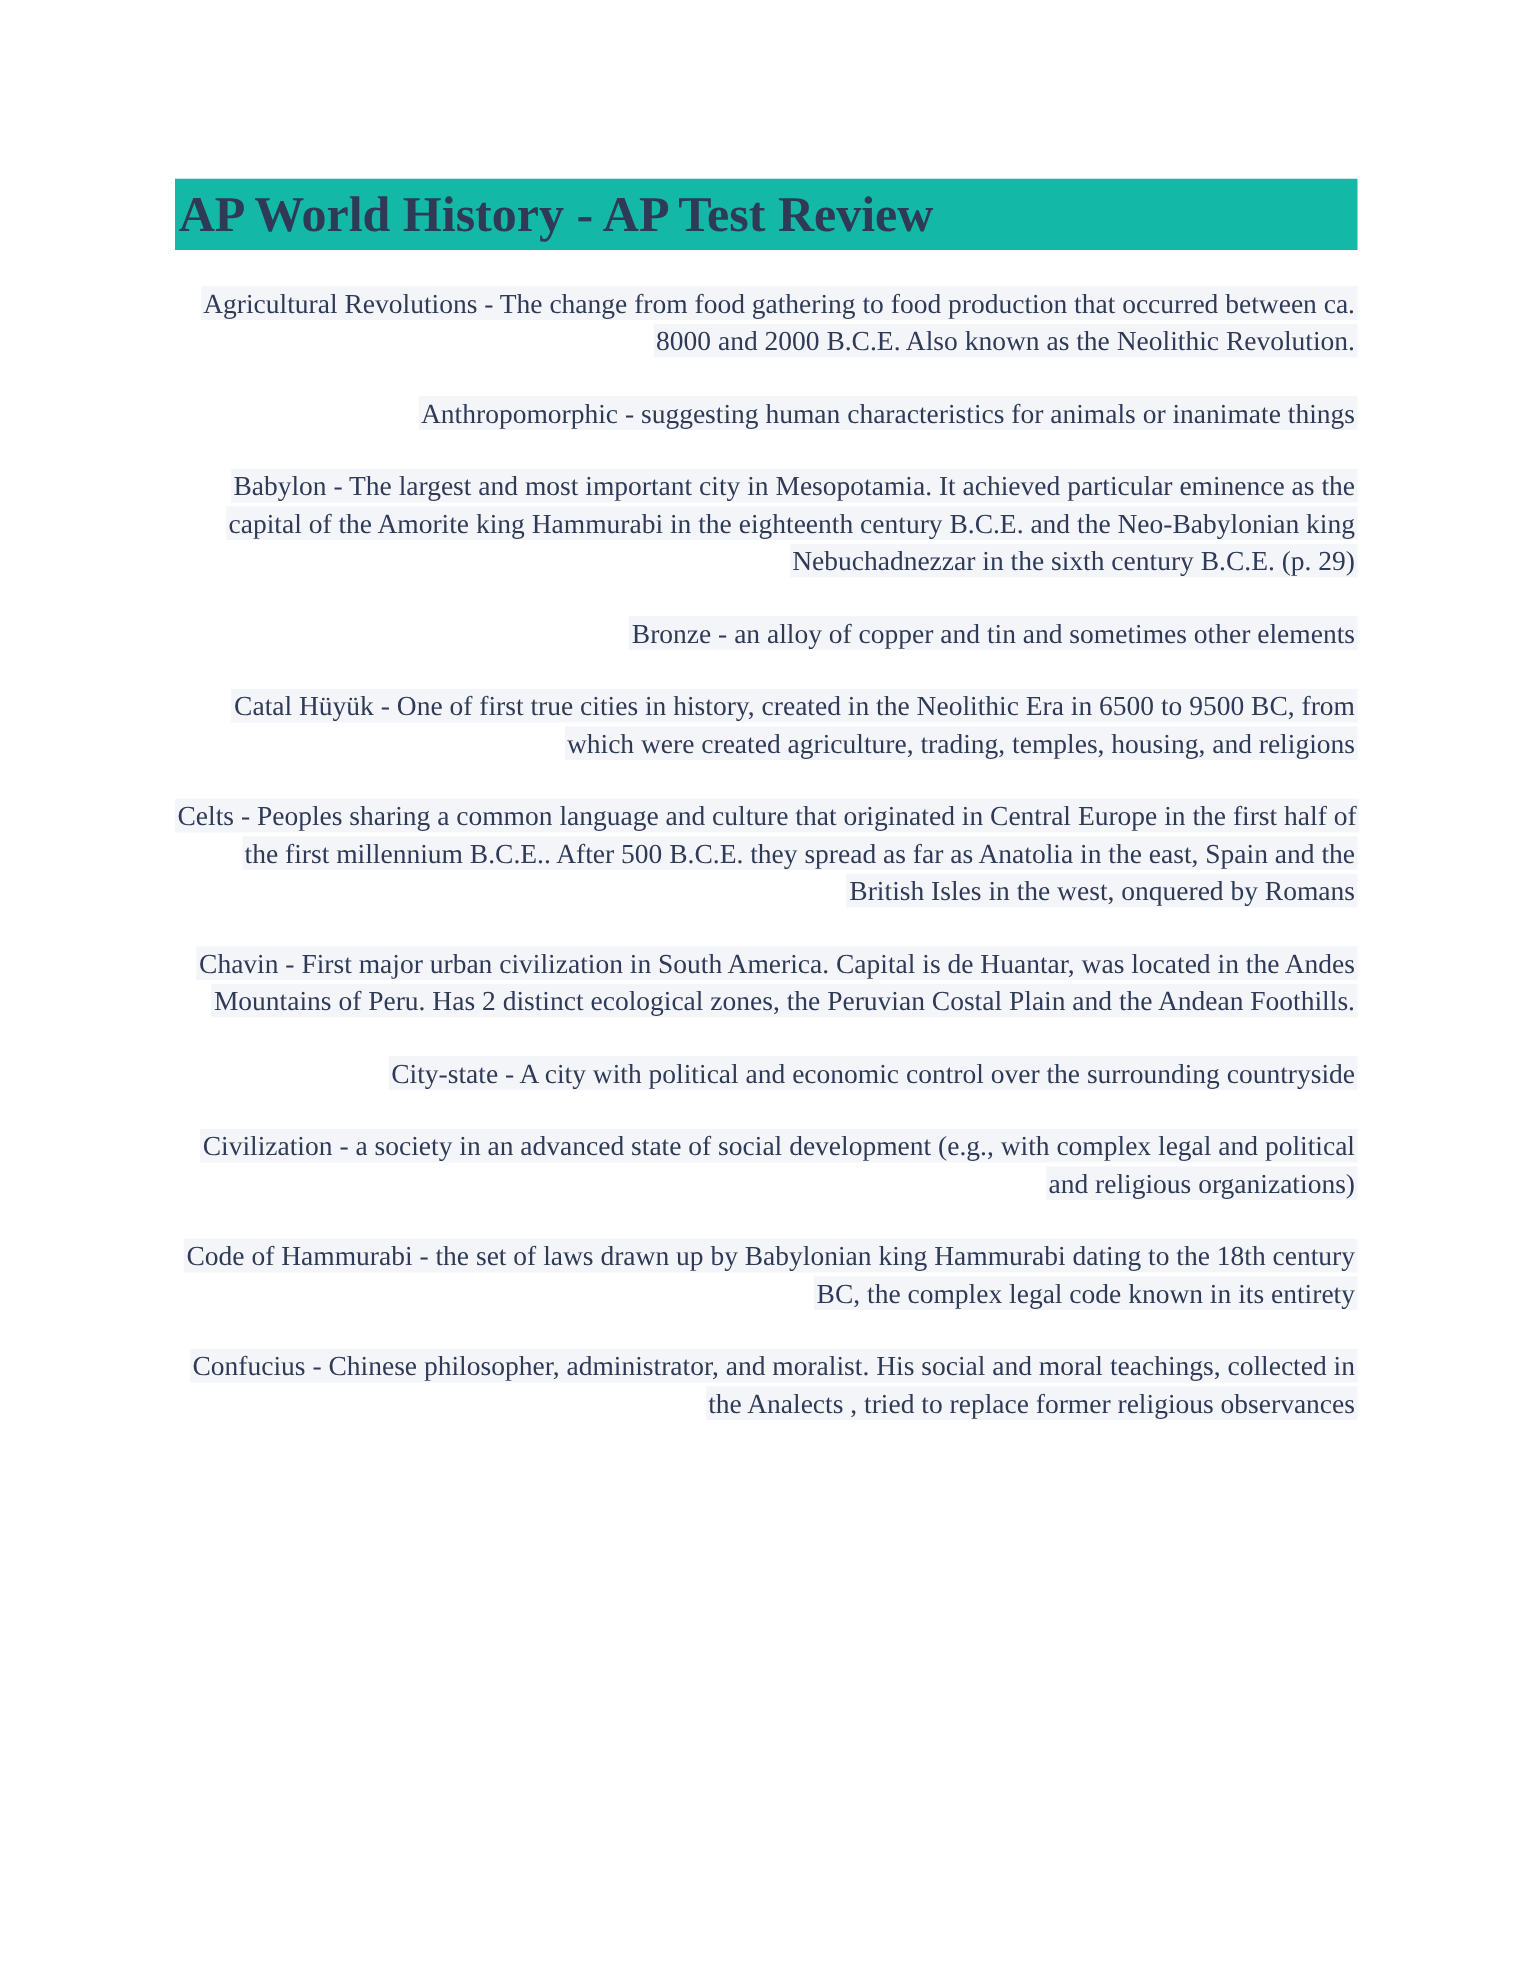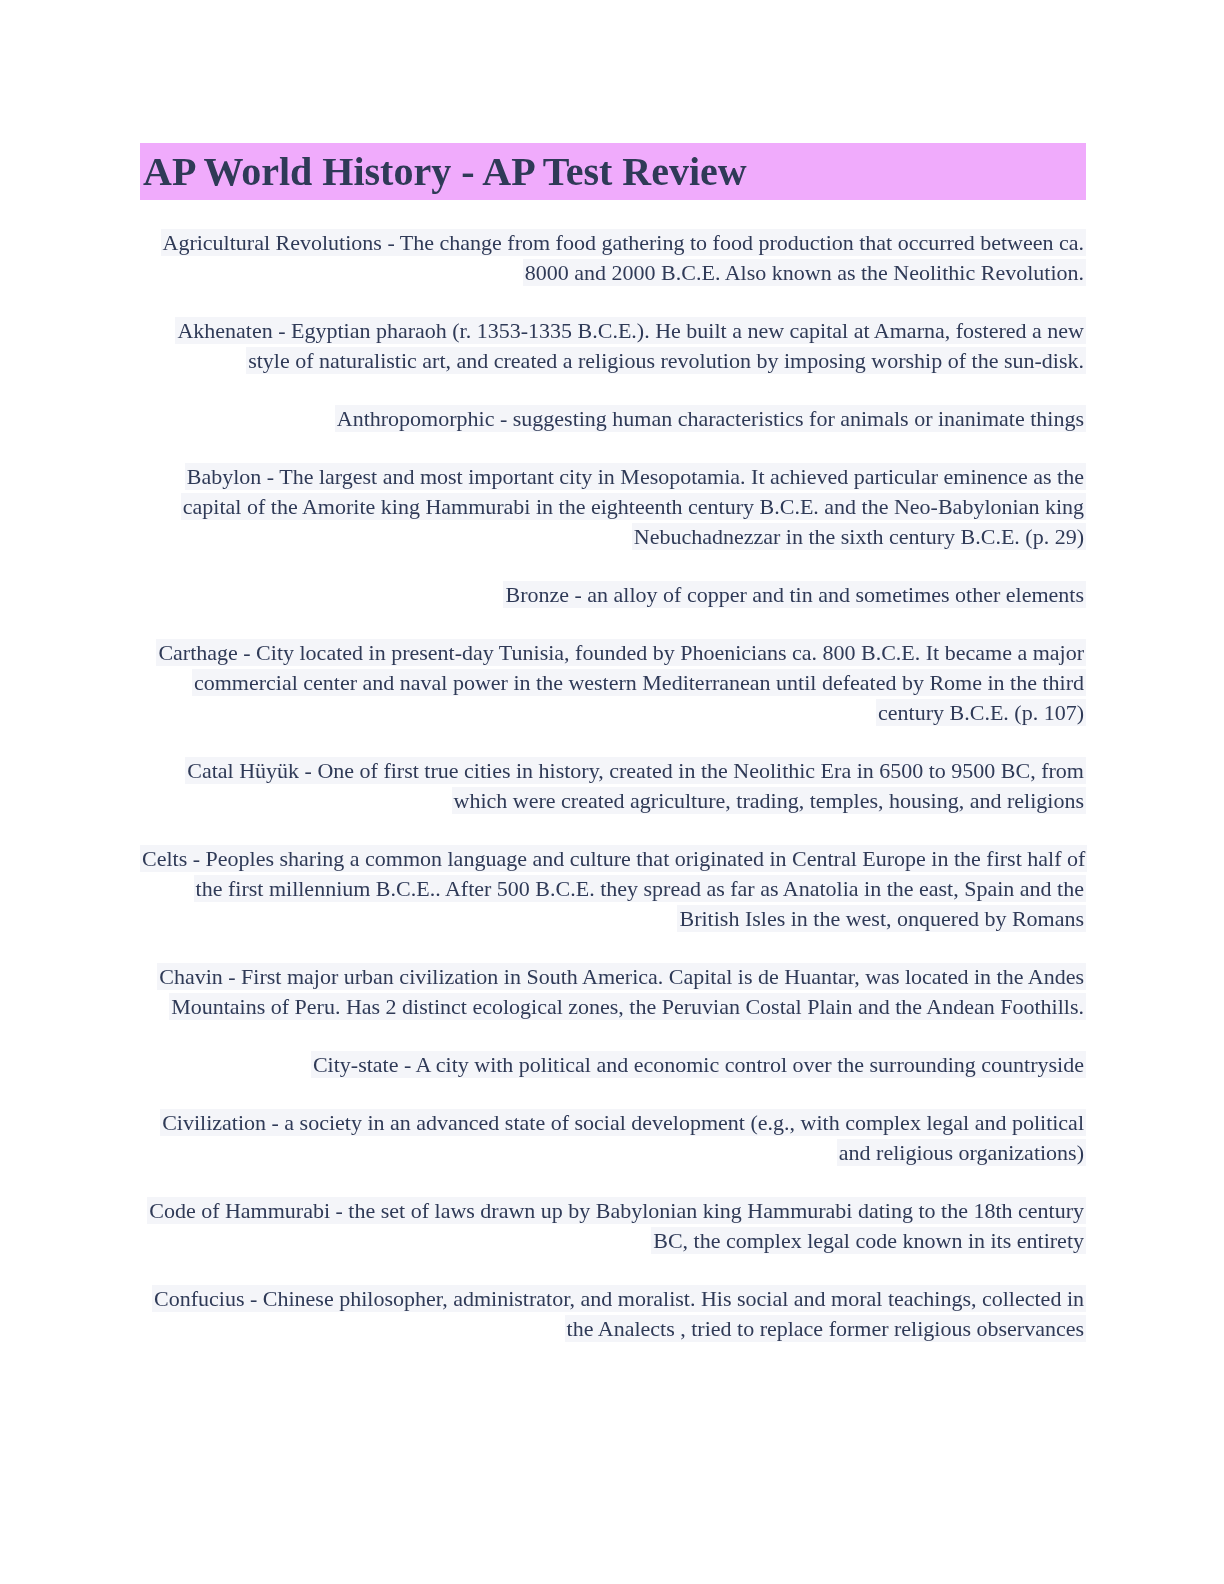--- a/index.html
+++ b/index.html
@@ -15,21 +15,21 @@
   }
   .page {
     position: absolute;
     top: 143px;
     left: 140px;
     width: 946px;
   }
   .doc-title {
     display: block;
     width: 100%;
-    background: #f0abfc;
+    background: #14b8a6;
     color: #2f3a57;
     font-family: "Liberation Serif", "DejaVu Serif", serif;
     font-weight: bold;
     font-size: 40px;
     line-height: 57px;
     padding-left: 3px;
     letter-spacing: 0px;
   }
   .entries {
     margin-top: 0;
@@ -50,30 +50,28 @@
 </style>
 </head>
 <body>
 
 <div class="page">
   <h1 class="doc-title">AP World History - AP Test Review</h1>
 
   <div class="entries">
   <p class="entry"><span class="hl">Agricultural Revolutions - The change from food gathering to food production that occurred between ca. 8000 and 2000 B.C.E. Also known as the Neolithic Revolution.</span></p>
 
-  <p class="entry"><span class="hl">Akhenaten - Egyptian pharaoh (r. 1353-1335 B.C.E.). He built a new capital at Amarna, fostered a new style of naturalistic art, and created a religious revolution by imposing worship of the sun-disk.</span></p>
 
 
   <p class="entry"><span class="hl">Anthropomorphic - suggesting human characteristics for animals or inanimate things</span></p>
 
   <p class="entry"><span class="hl">Babylon - The largest and most important city in Mesopotamia. It achieved particular eminence as the capital of the Amorite king Hammurabi in the eighteenth century B.C.E. and the Neo-Babylonian king Nebuchadnezzar in the sixth century B.C.E. (p. 29)</span></p>
 
   <p class="entry"><span class="hl">Bronze - an alloy of copper and tin and sometimes other elements</span></p>
 
-  <p class="entry"><span class="hl">Carthage - City located in present-day Tunisia, founded by Phoenicians ca. 800 B.C.E. It became a major commercial center and naval power in the western Mediterranean until defeated by Rome in the third century B.C.E. (p. 107)</span></p>
 
   <p class="entry"><span class="hl">Catal Hüyük - One of first true cities in history, created in the Neolithic Era in 6500 to 9500 BC, from which were created agriculture, trading, temples, housing, and religions</span></p>
 
   <p class="entry"><span class="hl">Celts - Peoples sharing a common language and culture that originated in Central Europe in the first half of the first millennium B.C.E.. After 500 B.C.E. they spread as far as Anatolia in the east, Spain and the British Isles in the west, onquered by Romans</span></p>
 
   <p class="entry"><span class="hl">Chavin - First major urban civilization in South America. Capital is de Huantar, was located in the Andes Mountains of Peru. Has 2 distinct ecological zones, the Peruvian Costal Plain and the Andean Foothills.</span></p>
 
   <p class="entry"><span class="hl">City-state - A city with political and economic control over the surrounding countryside</span></p>
 
   <p class="entry"><span class="hl">Civilization - a society in an advanced state of social development (e.g., with complex legal and political and religious organizations)</span></p>

